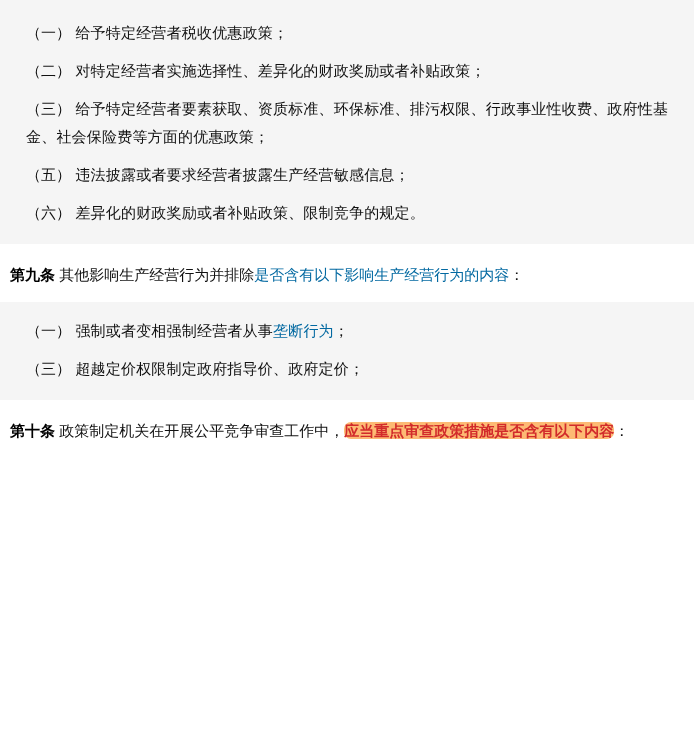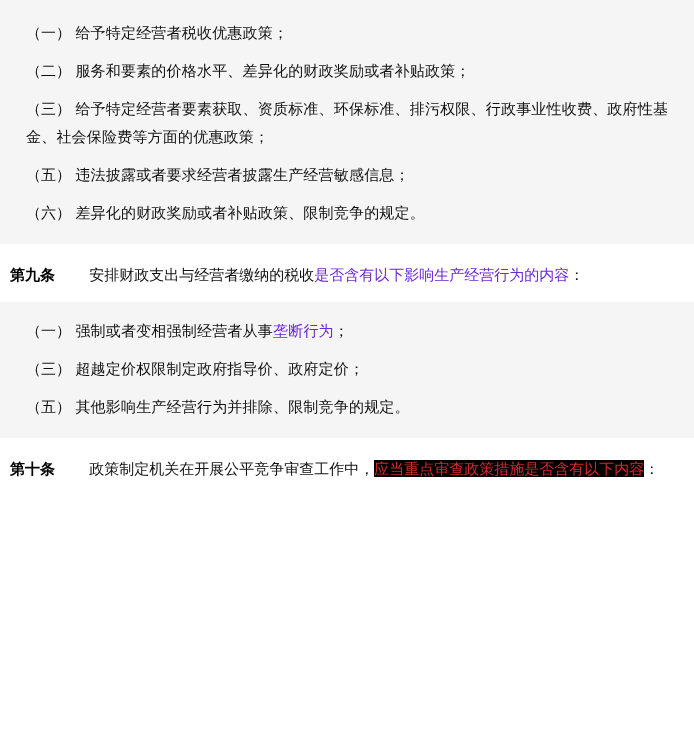--- a/index.html
+++ b/index.html
@@ -40,81 +40,78 @@
   }
   .article {
     padding: 18px 22px 14px 10px;
     font-size: 15px;
     line-height: 26px;
     background: #ffffff;
   }
   .article .label {
     font-weight: bold;
     color: #000000;
-    margin-right: 30px;
+    margin-right: 0;
   }
   .red {
-    color: #6d28d9;
+    color: #0369a1;
   }
   .hl {
-    background: #000000;
+    background: #fdba74;
     color: #d22b2b;
-    font-weight: normal;
+    font-weight: bold;
+    border-radius: 7px;
   }
   .article-text {
     display: inline;
   }
 </style>
 </head>
 <body>
 
 <div class="page">
 
   <div class="block first">
     <div class="item">
       <span class="num">（一）</span>
       <span>给予特定经营者税收优惠政策；</span>
     </div>
     <div class="item">
       <span class="num">（二）</span>
-      <span>服务和要素的价格水平、差异化的财政奖励或者补贴政策；</span>
+      <span>对特定经营者实施选择性、差异化的财政奖励或者补贴政策；</span>
     </div>
     <div class="item">
       <span class="num">（三）</span>
       <span>给予特定经营者要素获取、资质标准、环保标准、排污权限、行政事业性收费、政府性基金、社会保险费等方面的优惠政策；</span>
     </div>
     <div class="item">
       <span class="num">（五）</span>
       <span>违法披露或者要求经营者披露生产经营敏感信息；</span>
     </div>
     <div class="item">
       <span class="num">（六）</span>
       <span>差异化的财政奖励或者补贴政策、限制竞争的规定。</span>
     </div>
   </div>
 
   <div class="article">
     <span class="label">第九条</span>
     <span class="article-text">
-      <span>安排财政支出与经营者缴纳的税收</span><span class="red">是否含有以下影响生产经营行为的内容</span><span>：</span>
+      <span>其他影响生产经营行为并排除</span><span class="red">是否含有以下影响生产经营行为的内容</span><span>：</span>
     </span>
   </div>
 
   <div class="block">
     <div class="item">
       <span class="num">（一）</span>
       <span>强制或者变相强制经营者从事</span><span class="red">垄断行为</span><span>；</span>
     </div>
     <div class="item">
       <span class="num">（三）</span>
       <span>超越定价权限制定政府指导价、政府定价；</span>
-    </div>
-    <div class="item">
-      <span class="num">（五）</span>
-      <span>其他影响生产经营行为并排除、限制竞争的规定。</span>
     </div>
   </div>
 
   <div class="article">
     <span class="label">第十条</span>
     <span class="article-text">
       <span>政策制定机关在开展公平竞争审查工作中，</span><span class="hl">应当重点审查政策措施是否含有以下内容</span><span>：</span>
     </span>
   </div>
 

